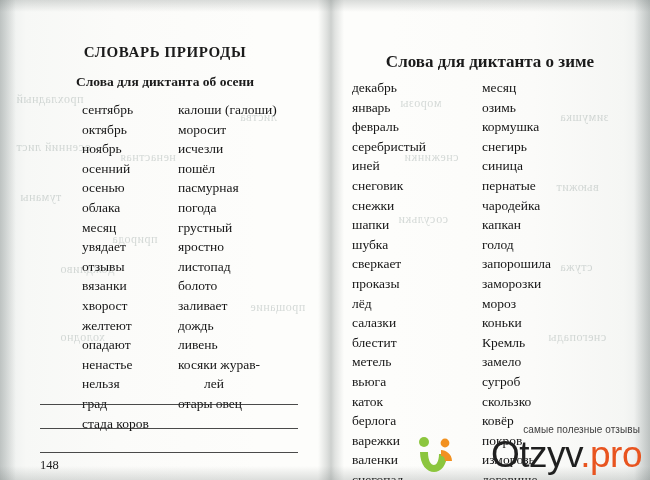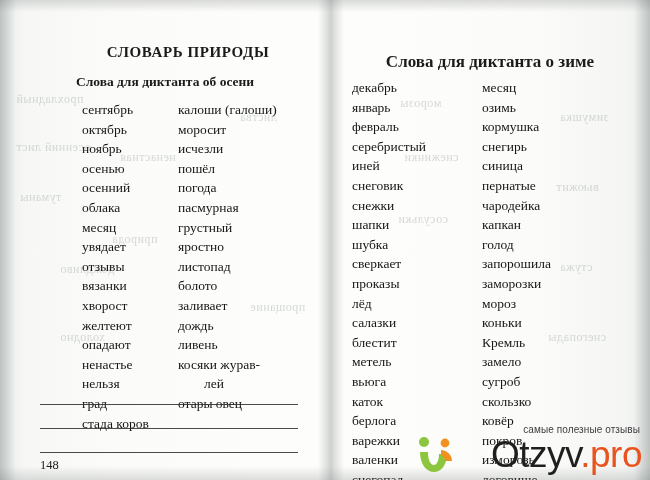--- a/index.html
+++ b/index.html
@@ -87,21 +87,20 @@
   .main-title {
     position: absolute;
     top: 44px;
     left: 0;
     width: 330px;
     text-align: center;
     font-size: 15px;
     font-weight: bold;
     letter-spacing: 0.6px;
     color: #1b1b1b;
-    margin-left: 23px;
   }
   .sub-title-left {
     position: absolute;
     top: 74px;
     left: 0;
     width: 330px;
     text-align: center;
     font-size: 13.5px;
     font-weight: bold;
     color: #1b1b1b;
@@ -217,22 +216,22 @@
   <div class="ghost" style="left:398px; top:212px;">сосульки</div>
   <div class="ghost" style="left:560px; top:110px;">зимушка</div>
   <div class="ghost" style="left:556px; top:180px;">вьюжит</div>
   <div class="ghost" style="left:560px; top:260px;">стужа</div>
   <div class="ghost" style="left:548px; top:330px;">снегопады</div>
 
   <div class="left-page">
     <div class="main-title">СЛОВАРЬ ПРИРОДЫ</div>
     <div class="sub-title-left">Слова для диктанта об осени</div>
 
-    <div class="wordcol l-col1"><div>сентябрь</div><div>октябрь</div><div>ноябрь</div><div>осенью</div><div>осенний</div><div>облака</div><div>месяц</div><div>увядает</div><div>отзывы</div><div>вязанки</div><div>хворост</div><div>желтеют</div><div>опадают</div><div>ненастье</div><div>нельзя</div><div>град</div><div>стада коров</div></div>
-    <div class="wordcol l-col2"><div>калоши (галоши)</div><div>моросит</div><div>исчезли</div><div>пошёл</div><div>погода</div><div>пасмурная</div><div>грустный</div><div>яростно</div><div>листопад</div><div>болото</div><div>заливает</div><div>дождь</div><div>ливень</div><div>косяки журав-</div><div class="indent">лей</div><div>отары овец</div></div>
+    <div class="wordcol l-col1"><div>сентябрь</div><div>октябрь</div><div>ноябрь</div><div>осенний</div><div>осенью</div><div>облака</div><div>месяц</div><div>увядает</div><div>отзывы</div><div>вязанки</div><div>хворост</div><div>желтеют</div><div>опадают</div><div>ненастье</div><div>нельзя</div><div>град</div><div>стада коров</div></div>
+    <div class="wordcol l-col2"><div>калоши (галоши)</div><div>моросит</div><div>исчезли</div><div>пошёл</div><div>пасмурная</div><div>погода</div><div>грустный</div><div>яростно</div><div>листопад</div><div>болото</div><div>заливает</div><div>дождь</div><div>ливень</div><div>косяки журав-</div><div class="indent">лей</div><div>отары овец</div></div>
 
     <div class="rule r1"></div>
     <div class="rule r2"></div>
     <div class="rule r3"></div>
 
     <div class="page-number">148</div>
   </div>
 
   <div class="right-page">
     <div class="sub-title-right">Слова для диктанта о зиме</div>

